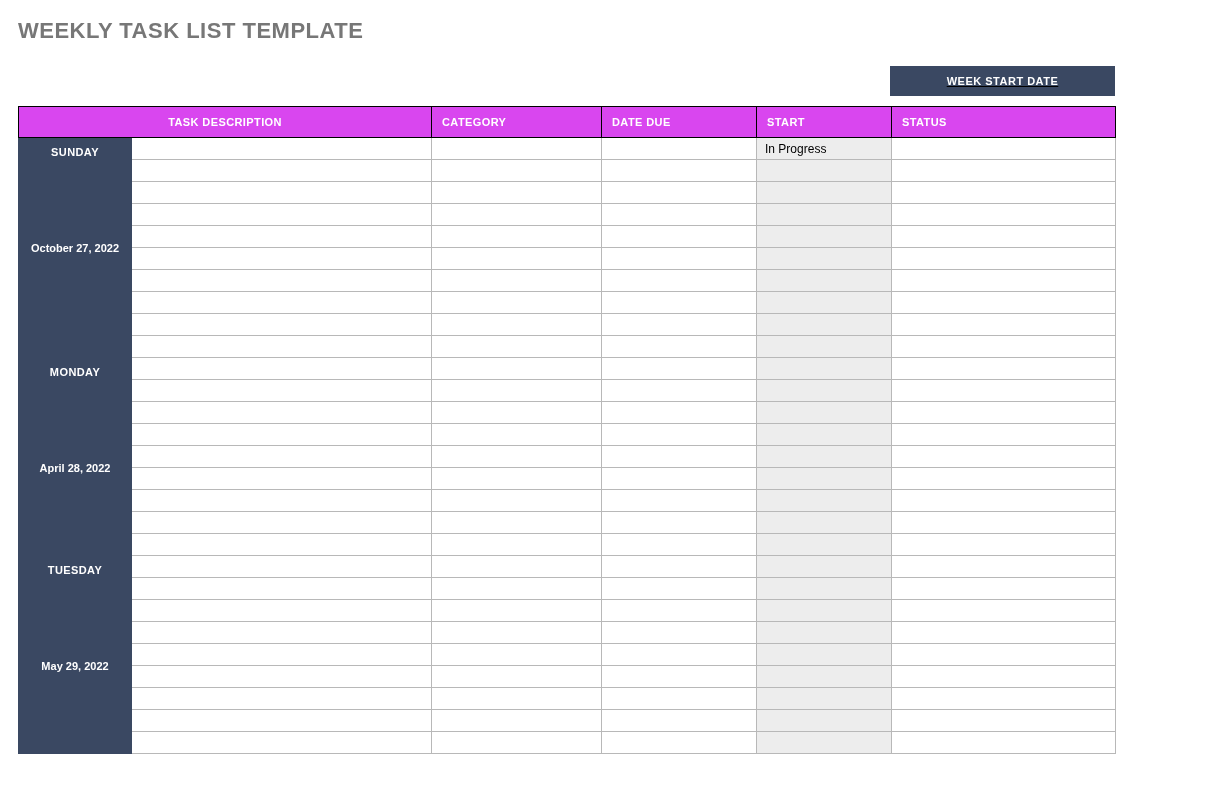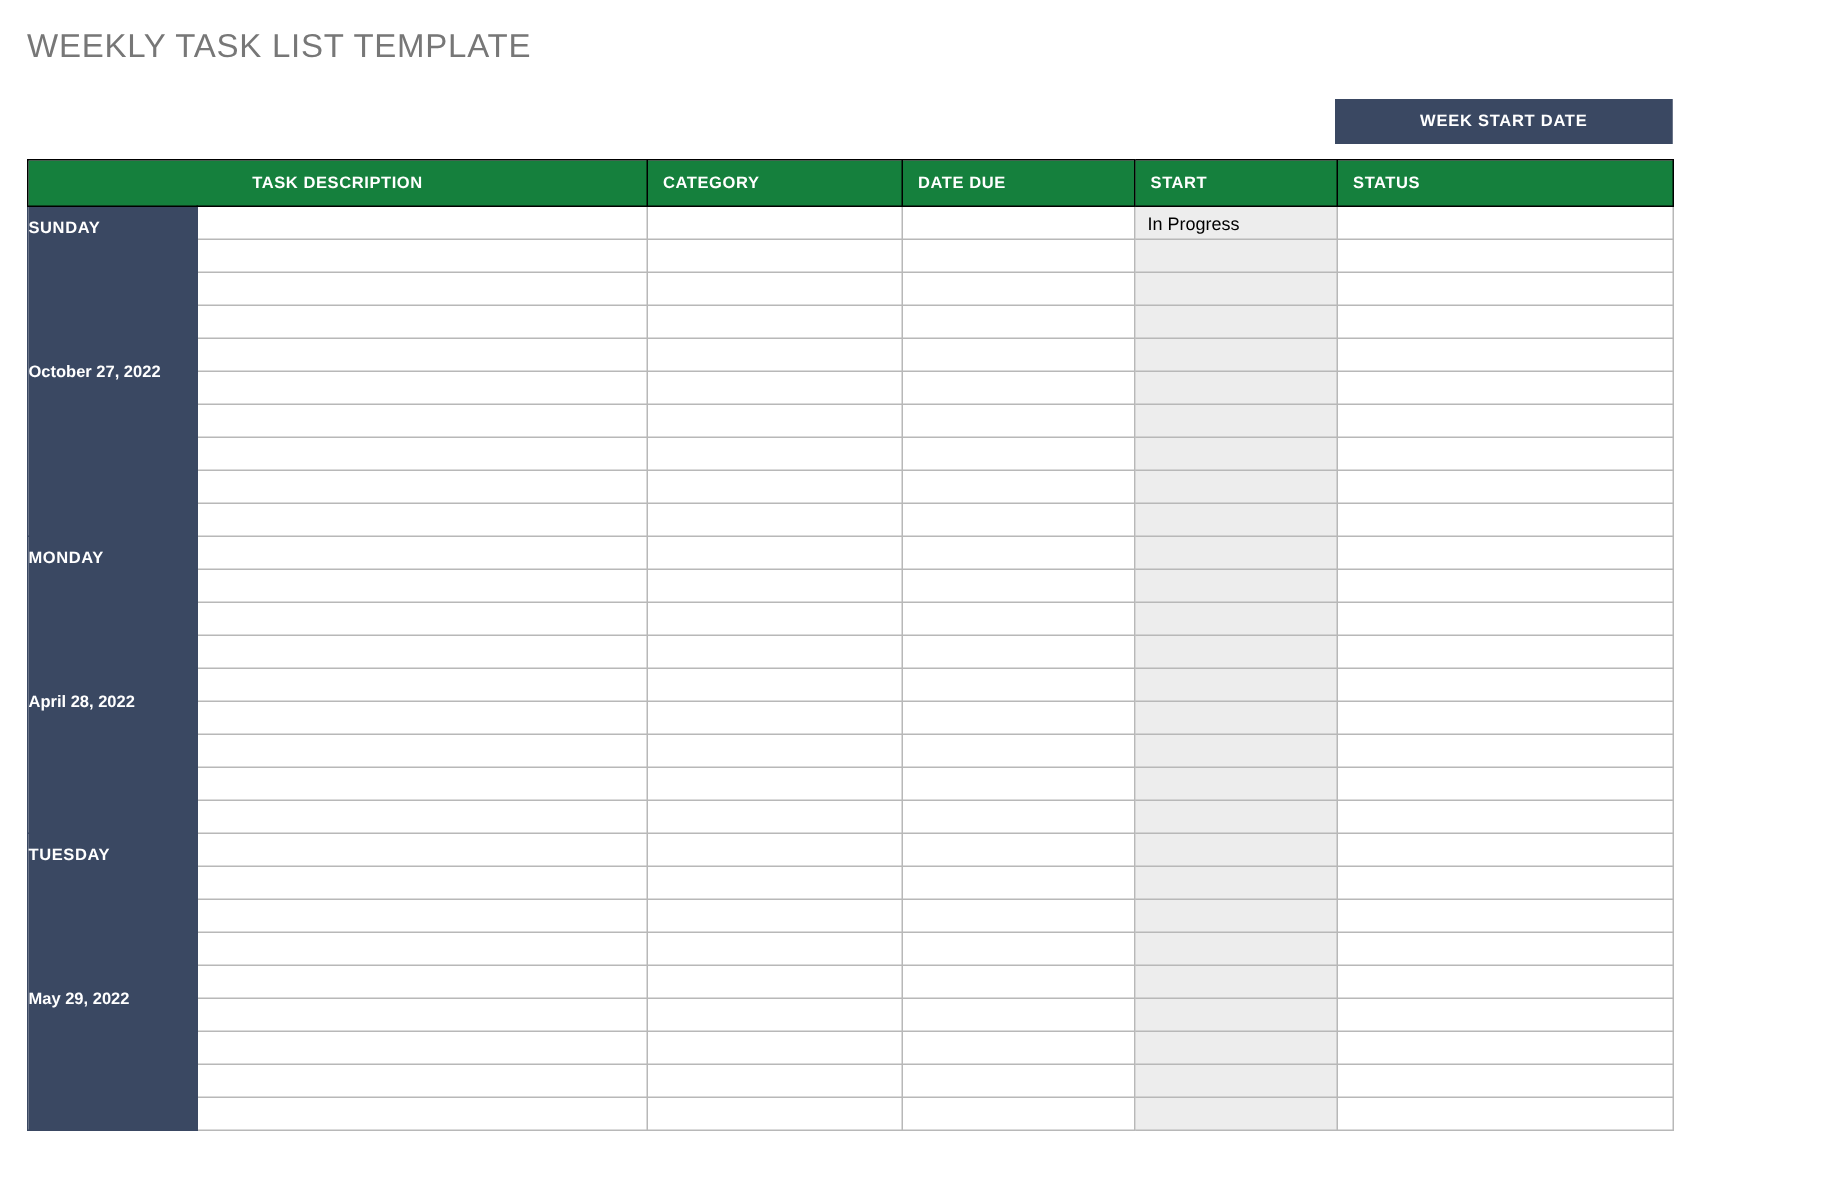--- a/index.html
+++ b/index.html
@@ -5,38 +5,39 @@
   * { box-sizing: border-box; }
   body {
     margin: 0;
     padding: 18px 18px;
     font-family: Arial, Helvetica, sans-serif;
     background: #fff;
     width: 1223px;
   }
   .page-title {
     font-size: 22px;
-    font-weight: 400;
+    font-weight: 700;
     letter-spacing: 0.5px;
     color: #777;
     margin: 0 0 22px 0;
   }
   .top-row {
     display: flex;
     align-items: flex-start;
     gap: 18px;
   }
   .main-area { width: 1097px; }
   .side-area { width: 78px; }
 
   .start-date-bar {
     display: flex;
     justify-content: flex-end;
     margin-bottom: 10px;
     gap: 18px;
+    text-decoration: underline;
   }
   .start-date-label {
     background: #3a4862;
     color: #fff;
     font-size: 11px;
     font-weight: 700;
     letter-spacing: 0.5px;
     padding: 8px 0;
     width: 225px;
     text-align: center;
@@ -58,21 +59,21 @@
     table-layout: fixed;
   }
   table.main col.c-day  { width: 113px; }
   table.main col.c-desc { width: 300px; }
   table.main col.c-cat  { width: 170px; }
   table.main col.c-due  { width: 155px; }
   table.main col.c-stat { width: 135px; }
   table.main col.c-note { width: 224px; }
 
   table.main th {
-    background: #15803d;
+    background: #d946ef;
     color: #fff;
     font-size: 11px;
     font-weight: 700;
     letter-spacing: 0.4px;
     text-align: left;
     padding: 9px 10px;
     border: 1px solid #000;
   }
   table.main th.center { text-align: center; }
 
@@ -82,21 +83,21 @@
     padding: 3px 8px;
     height: 22px;
     background: #fff;
     vertical-align: middle;
   }
   td.cell.status-cell { background: #ededed; }
 
   td.day-block {
     background: #3a4862;
     color: #fff;
-    text-align: left;
+    text-align: center;
     vertical-align: top;
     padding: 0;
     border: 1px solid #3a4862;
     font-size: 11px;
   }
   .day-name {
     font-weight: 700;
     font-size: 11px;
     letter-spacing: 0.4px;
     padding-top: 8px;

